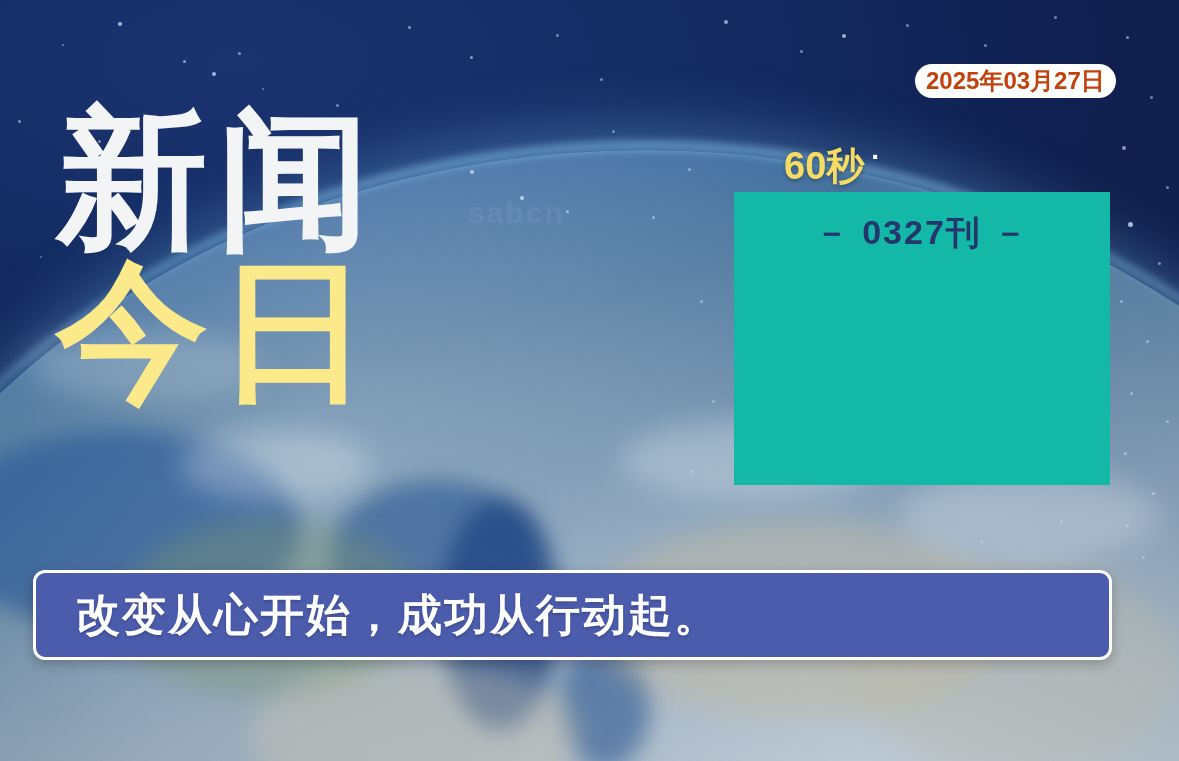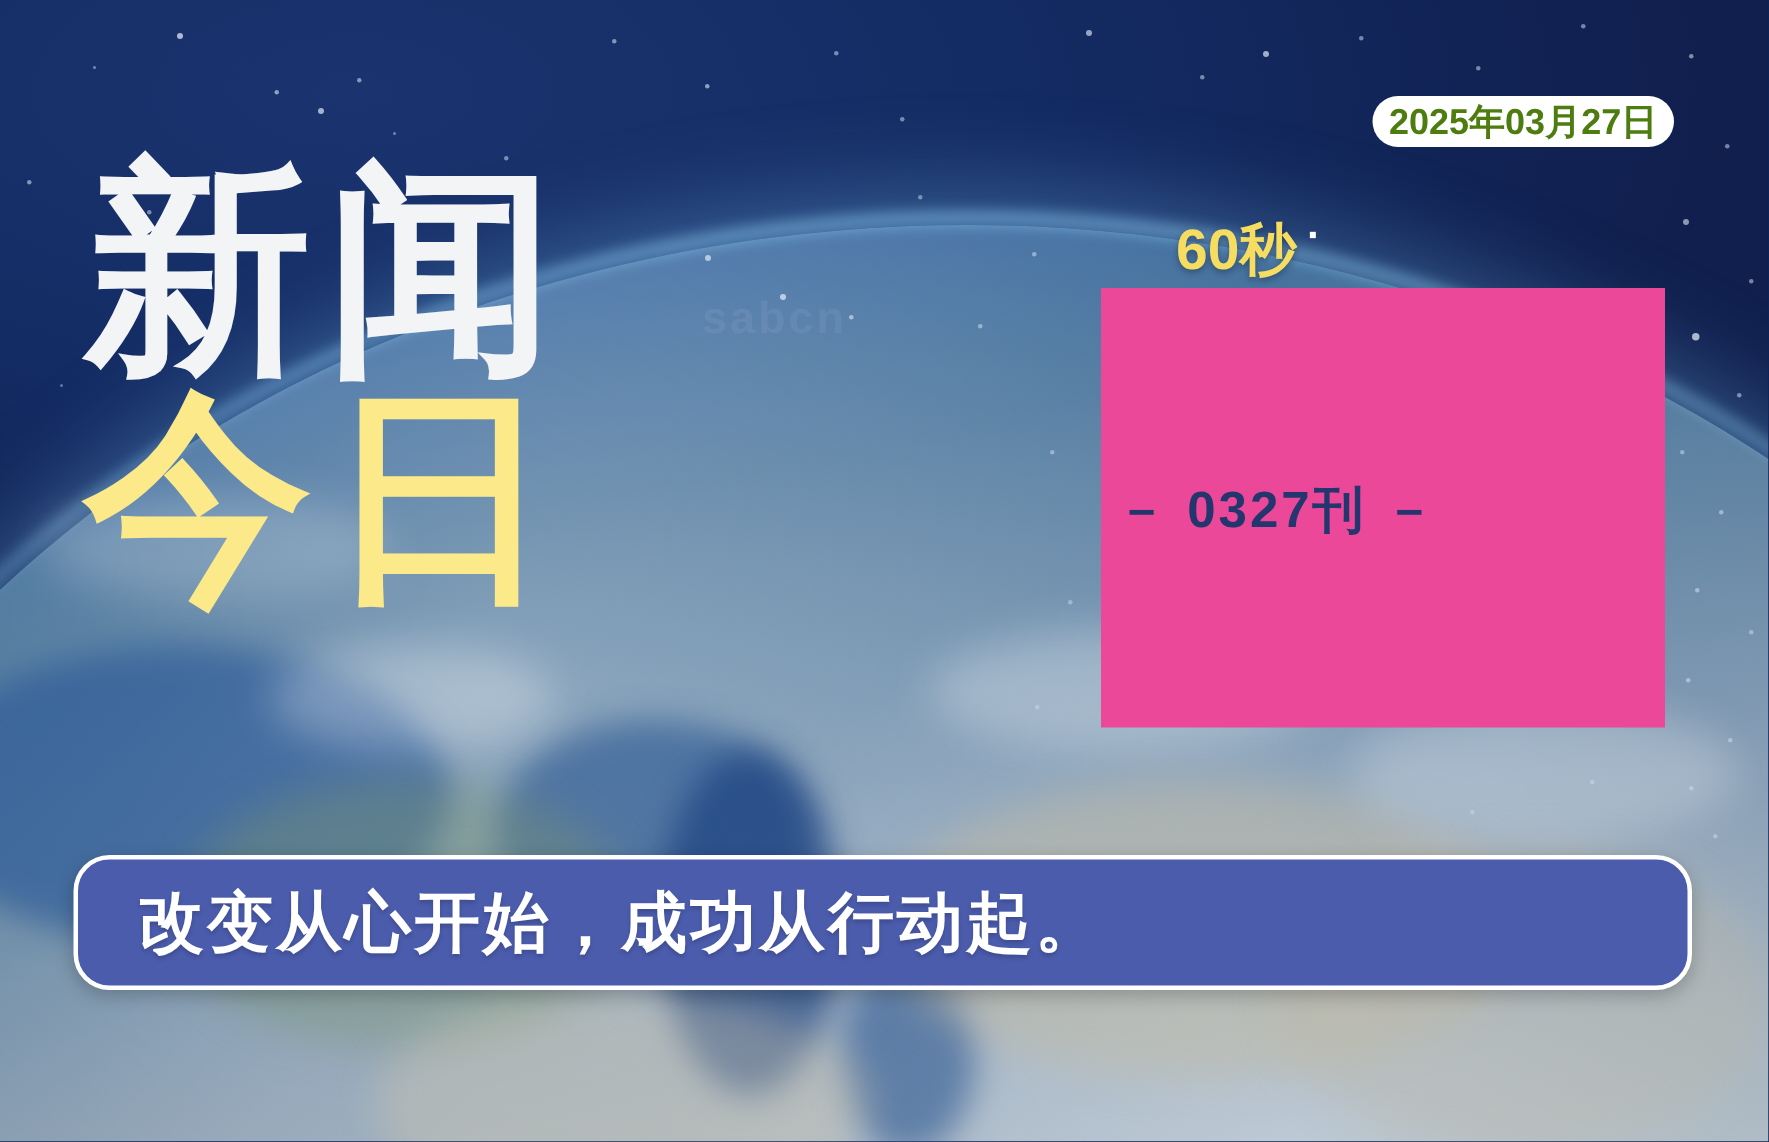--- a/index.html
+++ b/index.html
@@ -88,21 +88,21 @@
   .headline .ln2{ color:#f2f4f6; margin-top:8px; }
 
   
   .date-pill{
     position:absolute; left:915px; top:64px;
     height:34px;
     padding:0 11px;
     display:flex; align-items:center; justify-content:center;
     background:#ffffff;
     border-radius:17px;
-    color:#4d7c0f;
+    color:#c2410c;
     font-size:24px; font-weight:700;
     letter-spacing:0px;
     white-space:nowrap;
   }
 
   
   .tagline{
     position:absolute; left:784px; top:141px;
     display:flex; align-items:flex-start;
     white-space:nowrap;
@@ -119,22 +119,22 @@
     font-size:30px; font-weight:900; color:#ffffff;
     letter-spacing:1px;
     text-shadow:0 2px 4px rgba(0,0,0,.30);
   }
 
   
   .info-card{
     position:absolute;
     left:734px; top:192px;
     width:376px; height:293px;
-    background:#ec4899;
-    display:flex; flex-direction:row;
+    background:#14b8a6;
+    display:flex; flex-direction:column;
     align-items:center; justify-content:space-between;
     padding:18px 10px 16px 10px;
     color:#23366e;
   }
   .info-card .issue{
     font-size:34px; font-weight:800;
     letter-spacing:2px;
     white-space:nowrap;
   }
   .info-card .weekday{
@@ -146,25 +146,24 @@
     margin-bottom:2px;
   }
 
   
   .banner{
     position:absolute;
     left:33px; top:570px;
     width:1079px; height:90px;
     background:#4b5cad;
     border:3px solid #ffffff;
-    border-radius:24px;
+    border-radius:12px;
     display:flex; align-items:center;
     padding-left:40px;
     box-shadow:0 4px 12px rgba(0,0,0,.22);
-    margin-left:16px;
   }
   .banner .btext{
     color:#ffffff;
     font-size:44px;
     font-weight:800;
     letter-spacing:2px;
     white-space:nowrap;
     text-shadow:0 2px 3px rgba(0,0,0,.18);
   }
 </style>

